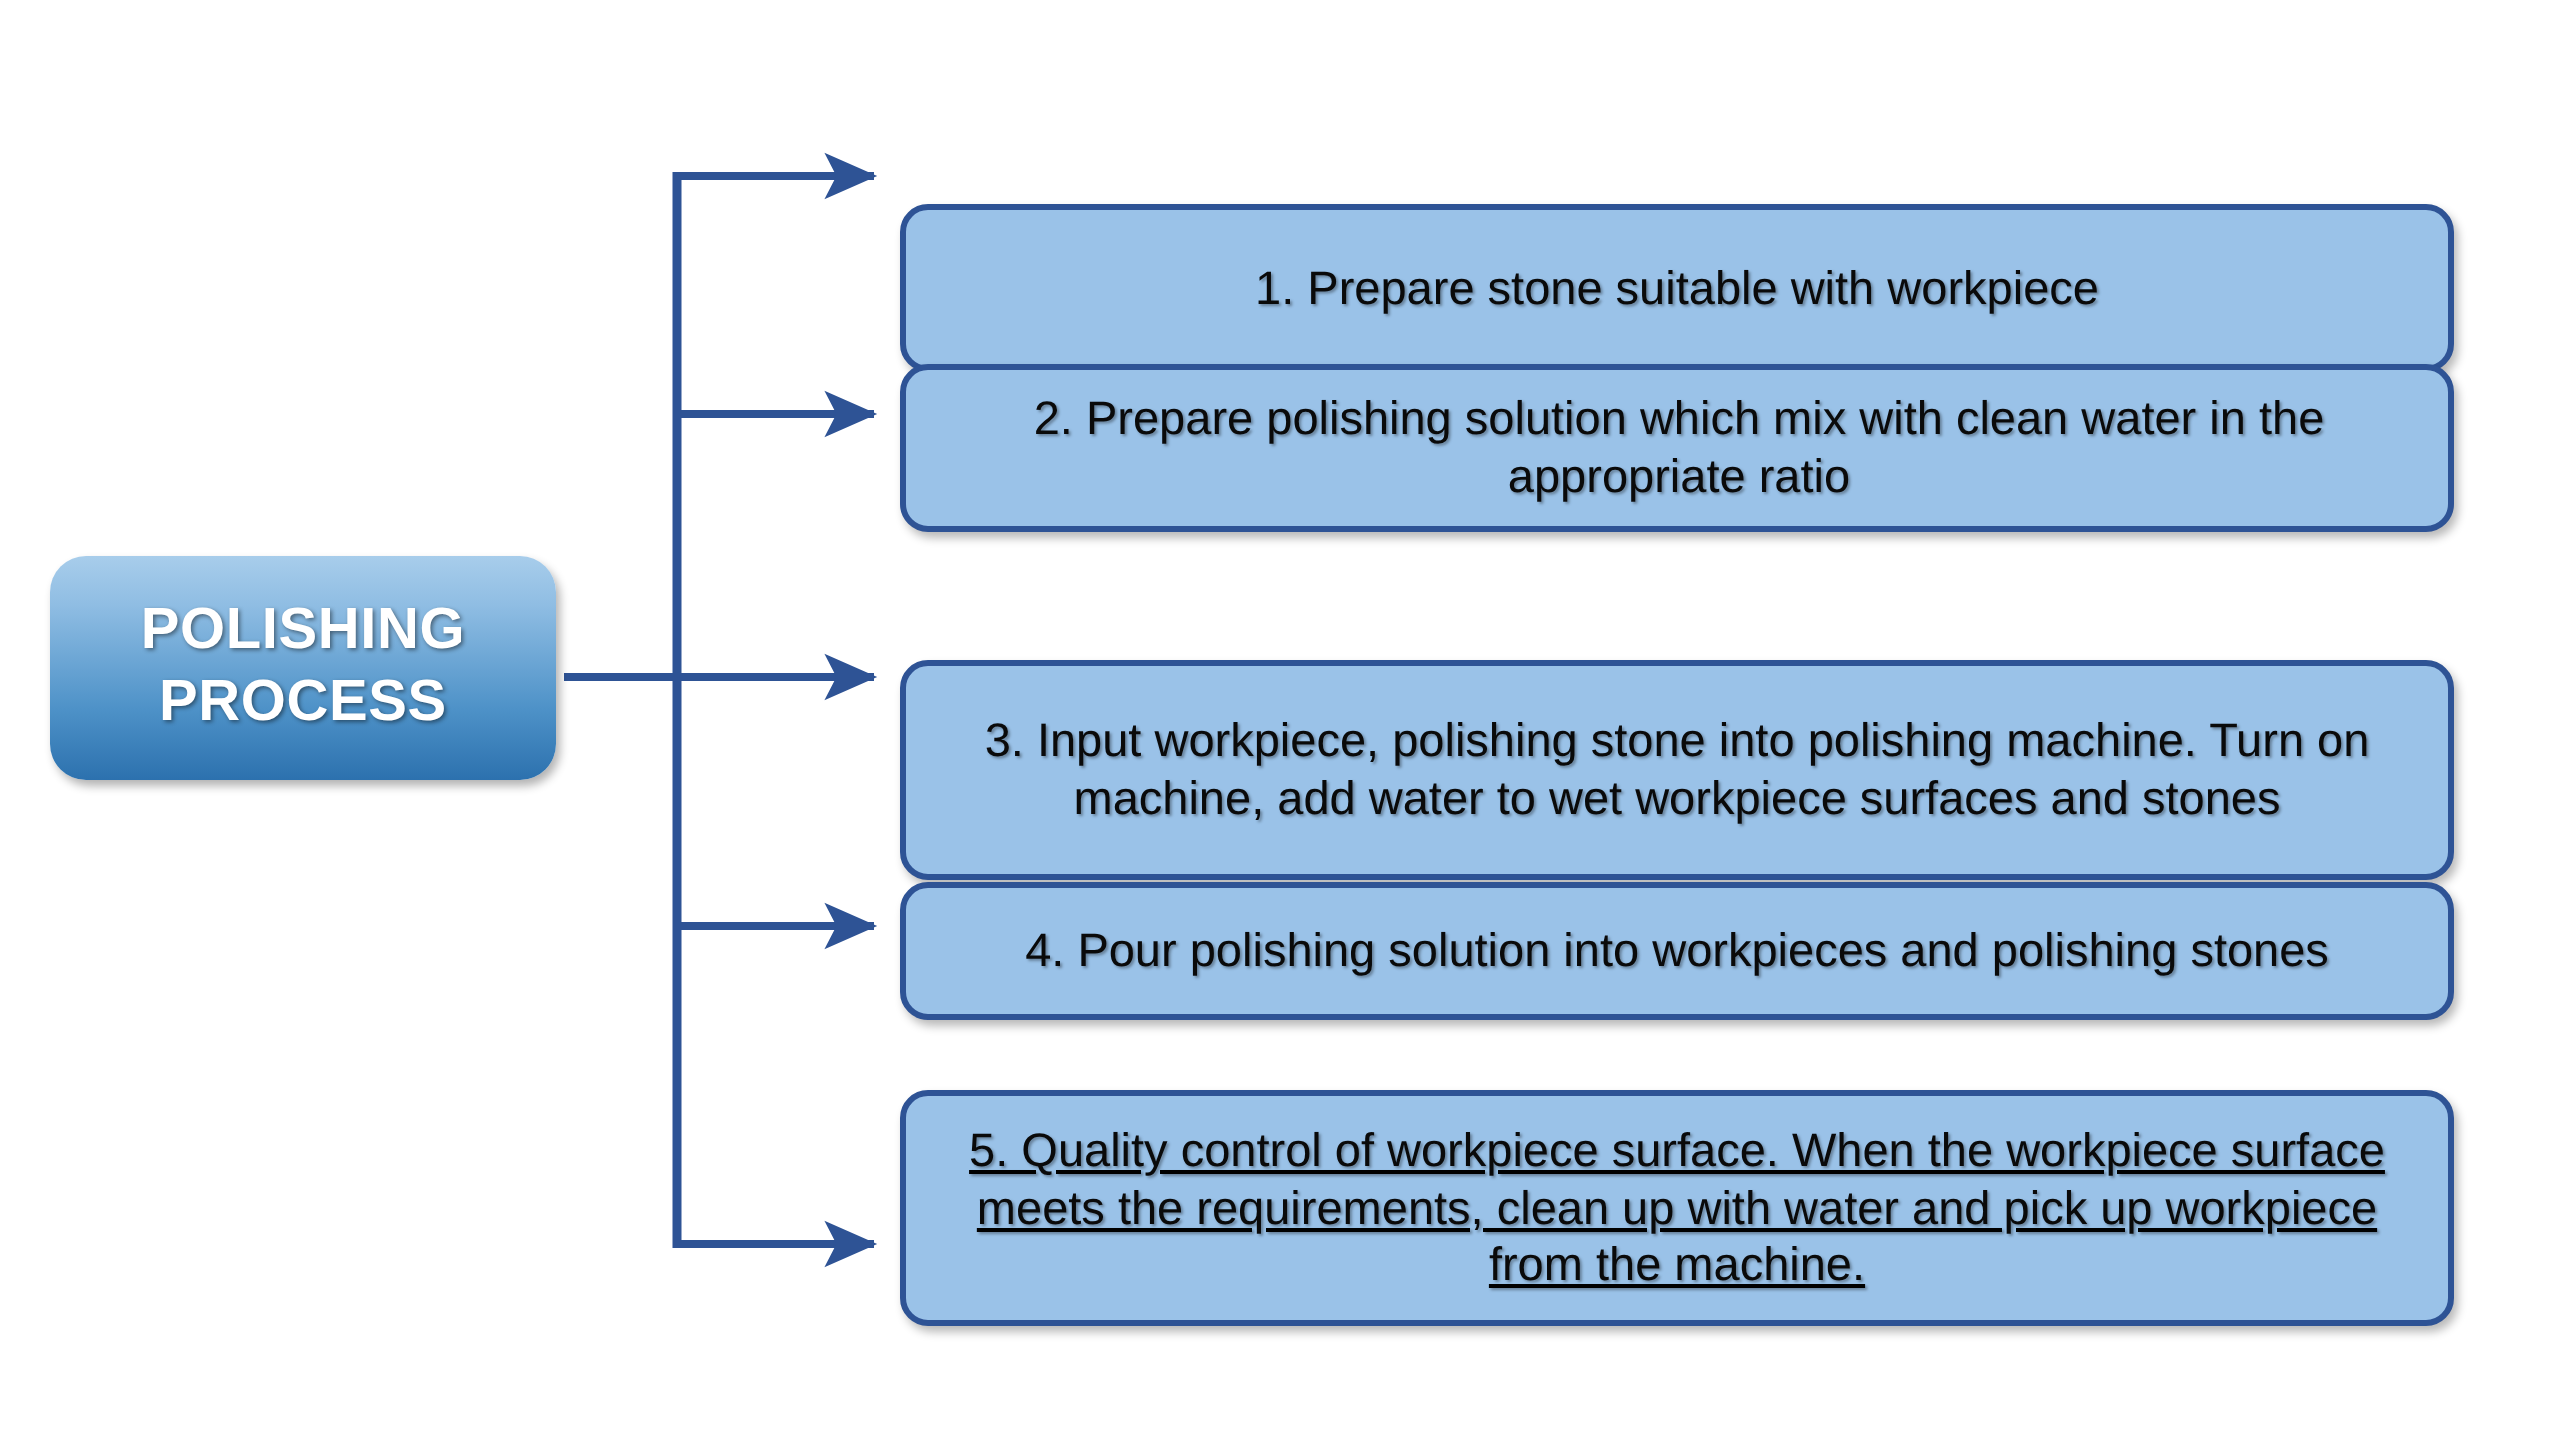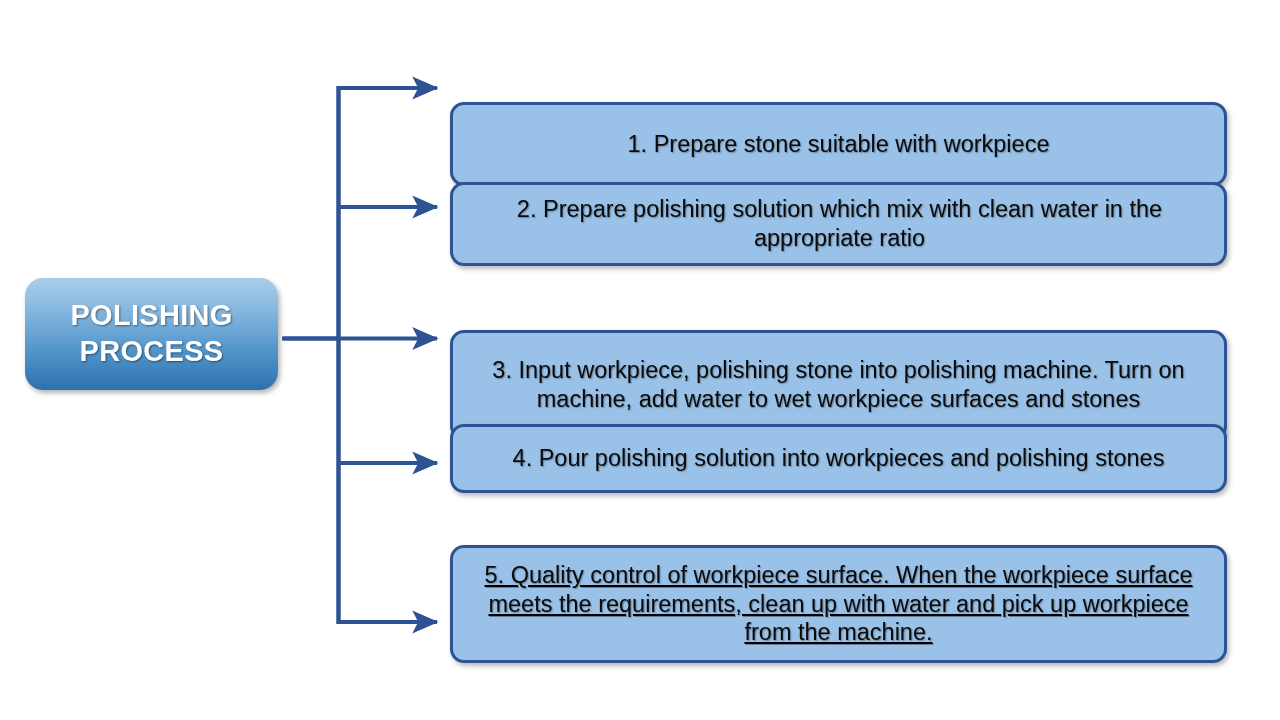--- a/index.html
+++ b/index.html
@@ -73,21 +73,21 @@
     color: #0A0A0A;
     font-size: 23.5px;
     line-height: 1.22;
     text-align: center;
     text-shadow: 1px 1px 1.5px rgba(0,0,0,0.35);
   }
 
   #step-1 { top: 58px;  height: 84px; margin-top: 44px;  }
   #step-2 { top: 182px; height: 84px; padding-left: 16px;  }
   #step-3 { top: 306px; height: 110px; margin-top: 24px; }
-  #step-4 { top: 424px; height: 69px;  }
+  #step-4 { top: 441px; height: 69px;  }
   #step-5 { top: 545px; height: 118px; text-decoration: underline; }
 </style>
 </head>
 <body>
 
 <div id="canvas">
 
   <svg id="connectors" viewBox="0 0 1280 720" width="1280" height="720" xmlns="http://www.w3.org/2000/svg">
     <defs>
       <marker id="arrowhead" markerWidth="7" markerHeight="7" refX="6.2" refY="3.5" orient="auto" markerUnits="strokeWidth">

